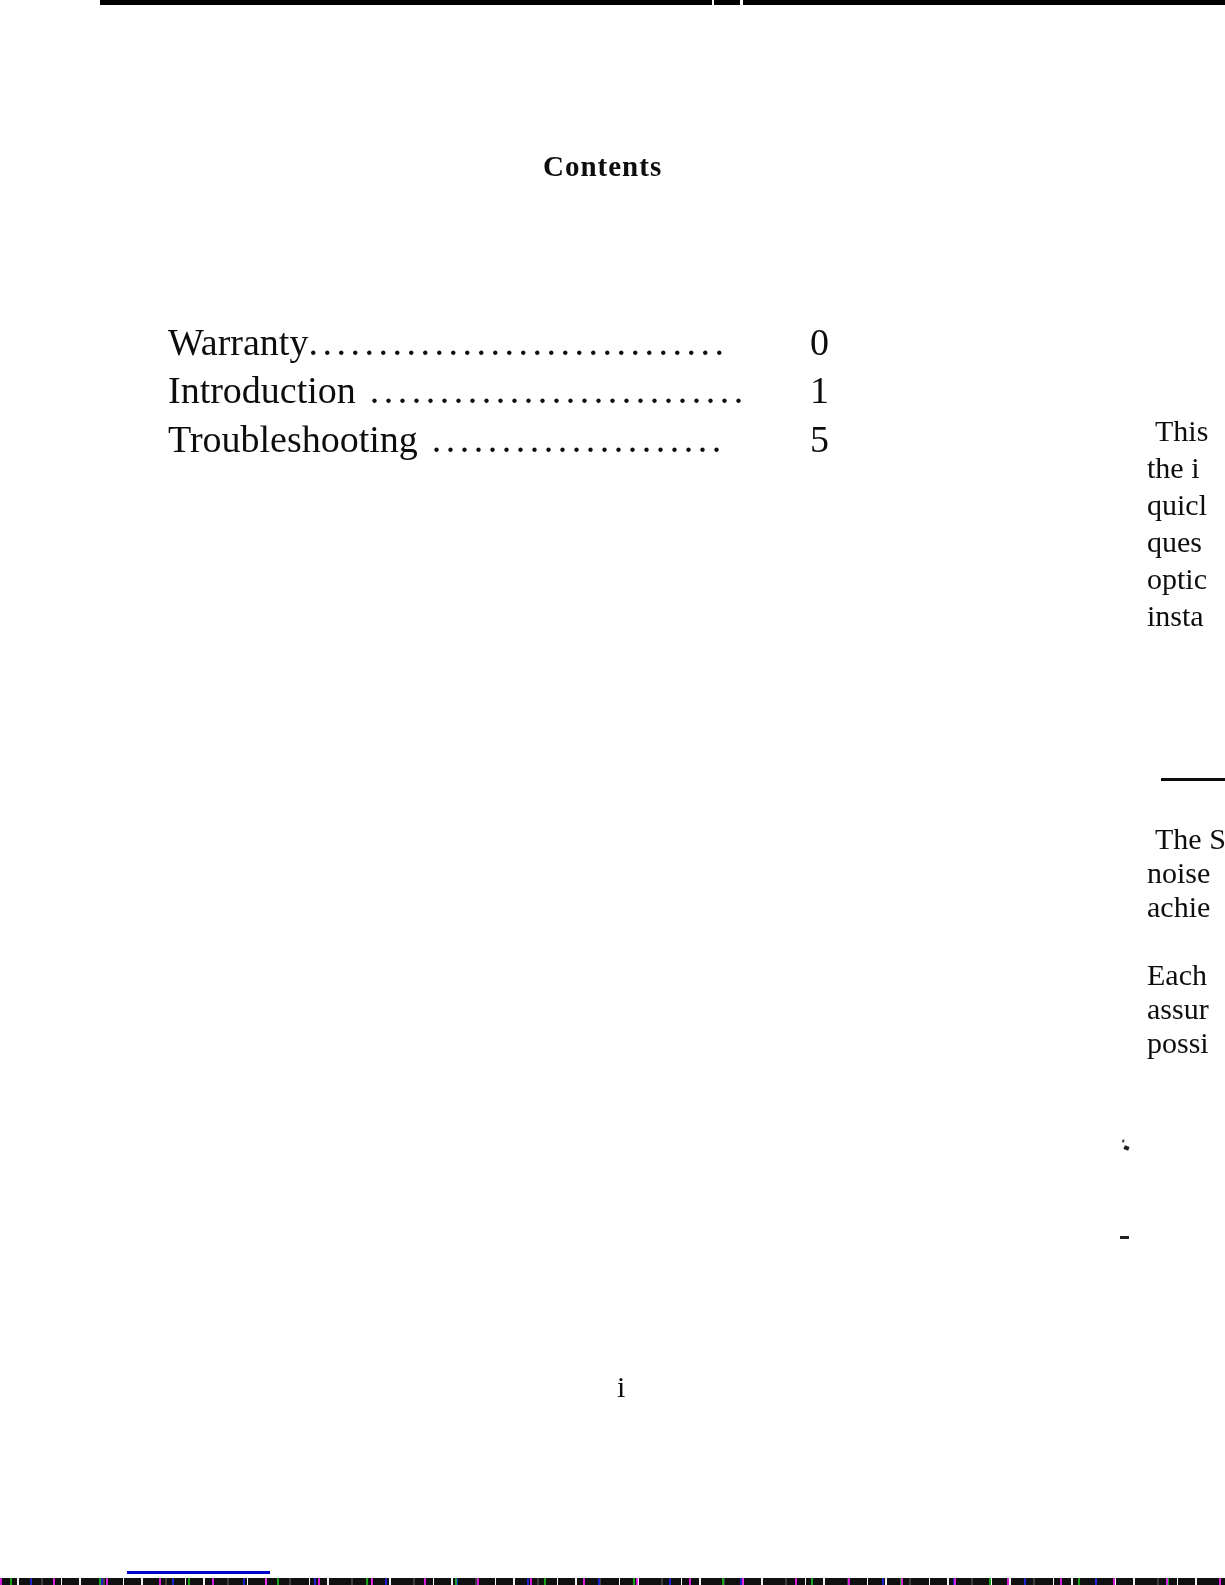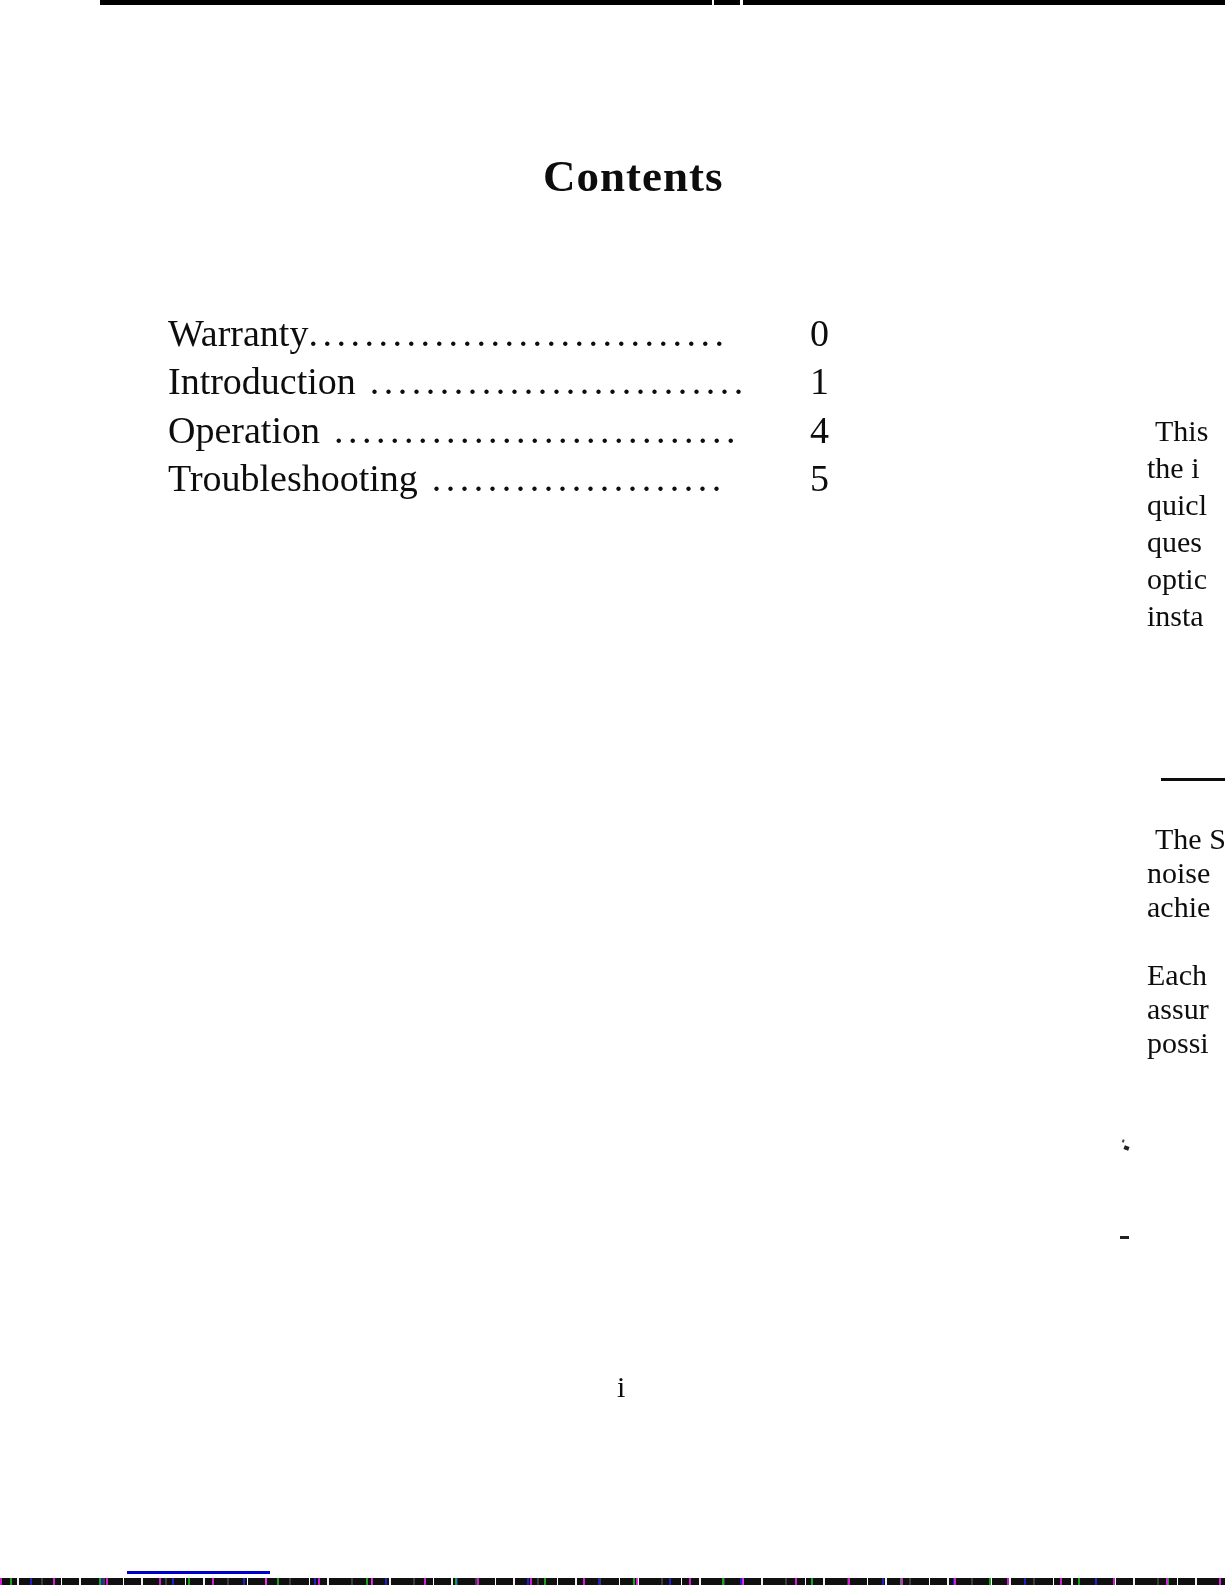--- a/index.html
+++ b/index.html
@@ -17,24 +17,24 @@
     position:absolute;left:0;top:1578px;width:1225px;height:7px;
     background:
       repeating-linear-gradient(90deg,rgba(233,30,233,.9) 0 2px,transparent 2px 53px),
       repeating-linear-gradient(90deg,transparent 0 10px,rgba(26,178,26,.9) 10px 12px,transparent 12px 89px),
       repeating-linear-gradient(90deg,transparent 0 30px,rgba(34,34,221,.9) 30px 32px,transparent 32px 71px),
       repeating-linear-gradient(90deg,#101010 0 17px,#f0f0f0 17px 19px,#101010 19px 41px,#3d3d3d 41px 43px,#101010 43px 61px,#fafafa 61px 62px);
   }
   
   .doc-title{
     position:absolute;left:543px;top:150px;
-    font-size:45px;font-weight:bold;letter-spacing:1px;
+    font-size:29px;font-weight:bold;letter-spacing:1px;
   }
   
-  .toc{position:absolute;left:168px;top:309px;width:662px;}
+  .toc{position:absolute;left:168px;top:318px;width:662px;}
   .toc-row{position:relative;height:48.4px;line-height:48.4px;font-size:38px;white-space:nowrap;}
   .toc-row .leader{letter-spacing:4.5px;}
   .toc-row .pnum{position:absolute;left:642px;top:0;}
   
   .adj{position:absolute;left:1147px;width:90px;font-size:30px;}
   .adj .line{height:37px;line-height:37px;white-space:nowrap;}
   .adj.p2 .line,.adj.p3 .line{height:34px;line-height:34px;}
   .adj .indent{padding-left:8px;}
   .adj-rule{position:absolute;left:1161px;top:778px;width:64px;height:3px;background:#0d0d0d;}
   
@@ -54,24 +54,20 @@
 <div class="doc-title">Contents</div>
 
 <div class="toc">
   <div class="toc-row">
     <span>Warranty</span><span class="leader">..............................</span>
     <span class="pnum">0</span>
   </div>
   <div class="toc-row">
     <span>Introduction</span><span class="leader"> ...........................</span>
     <span class="pnum">1</span>
-  </div>
-  <div class="toc-row">
-    <span>Operation</span><span class="leader"> .............................</span>
-    <span class="pnum">4</span>
   </div>
   <div class="toc-row">
     <span>Troubleshooting</span><span class="leader"> .....................</span>
     <span class="pnum">5</span>
   </div>
 </div>
 
 <div class="adj p1" style="top:412px;">
   <div class="line indent">This</div>
   <div class="line">the i</div>

